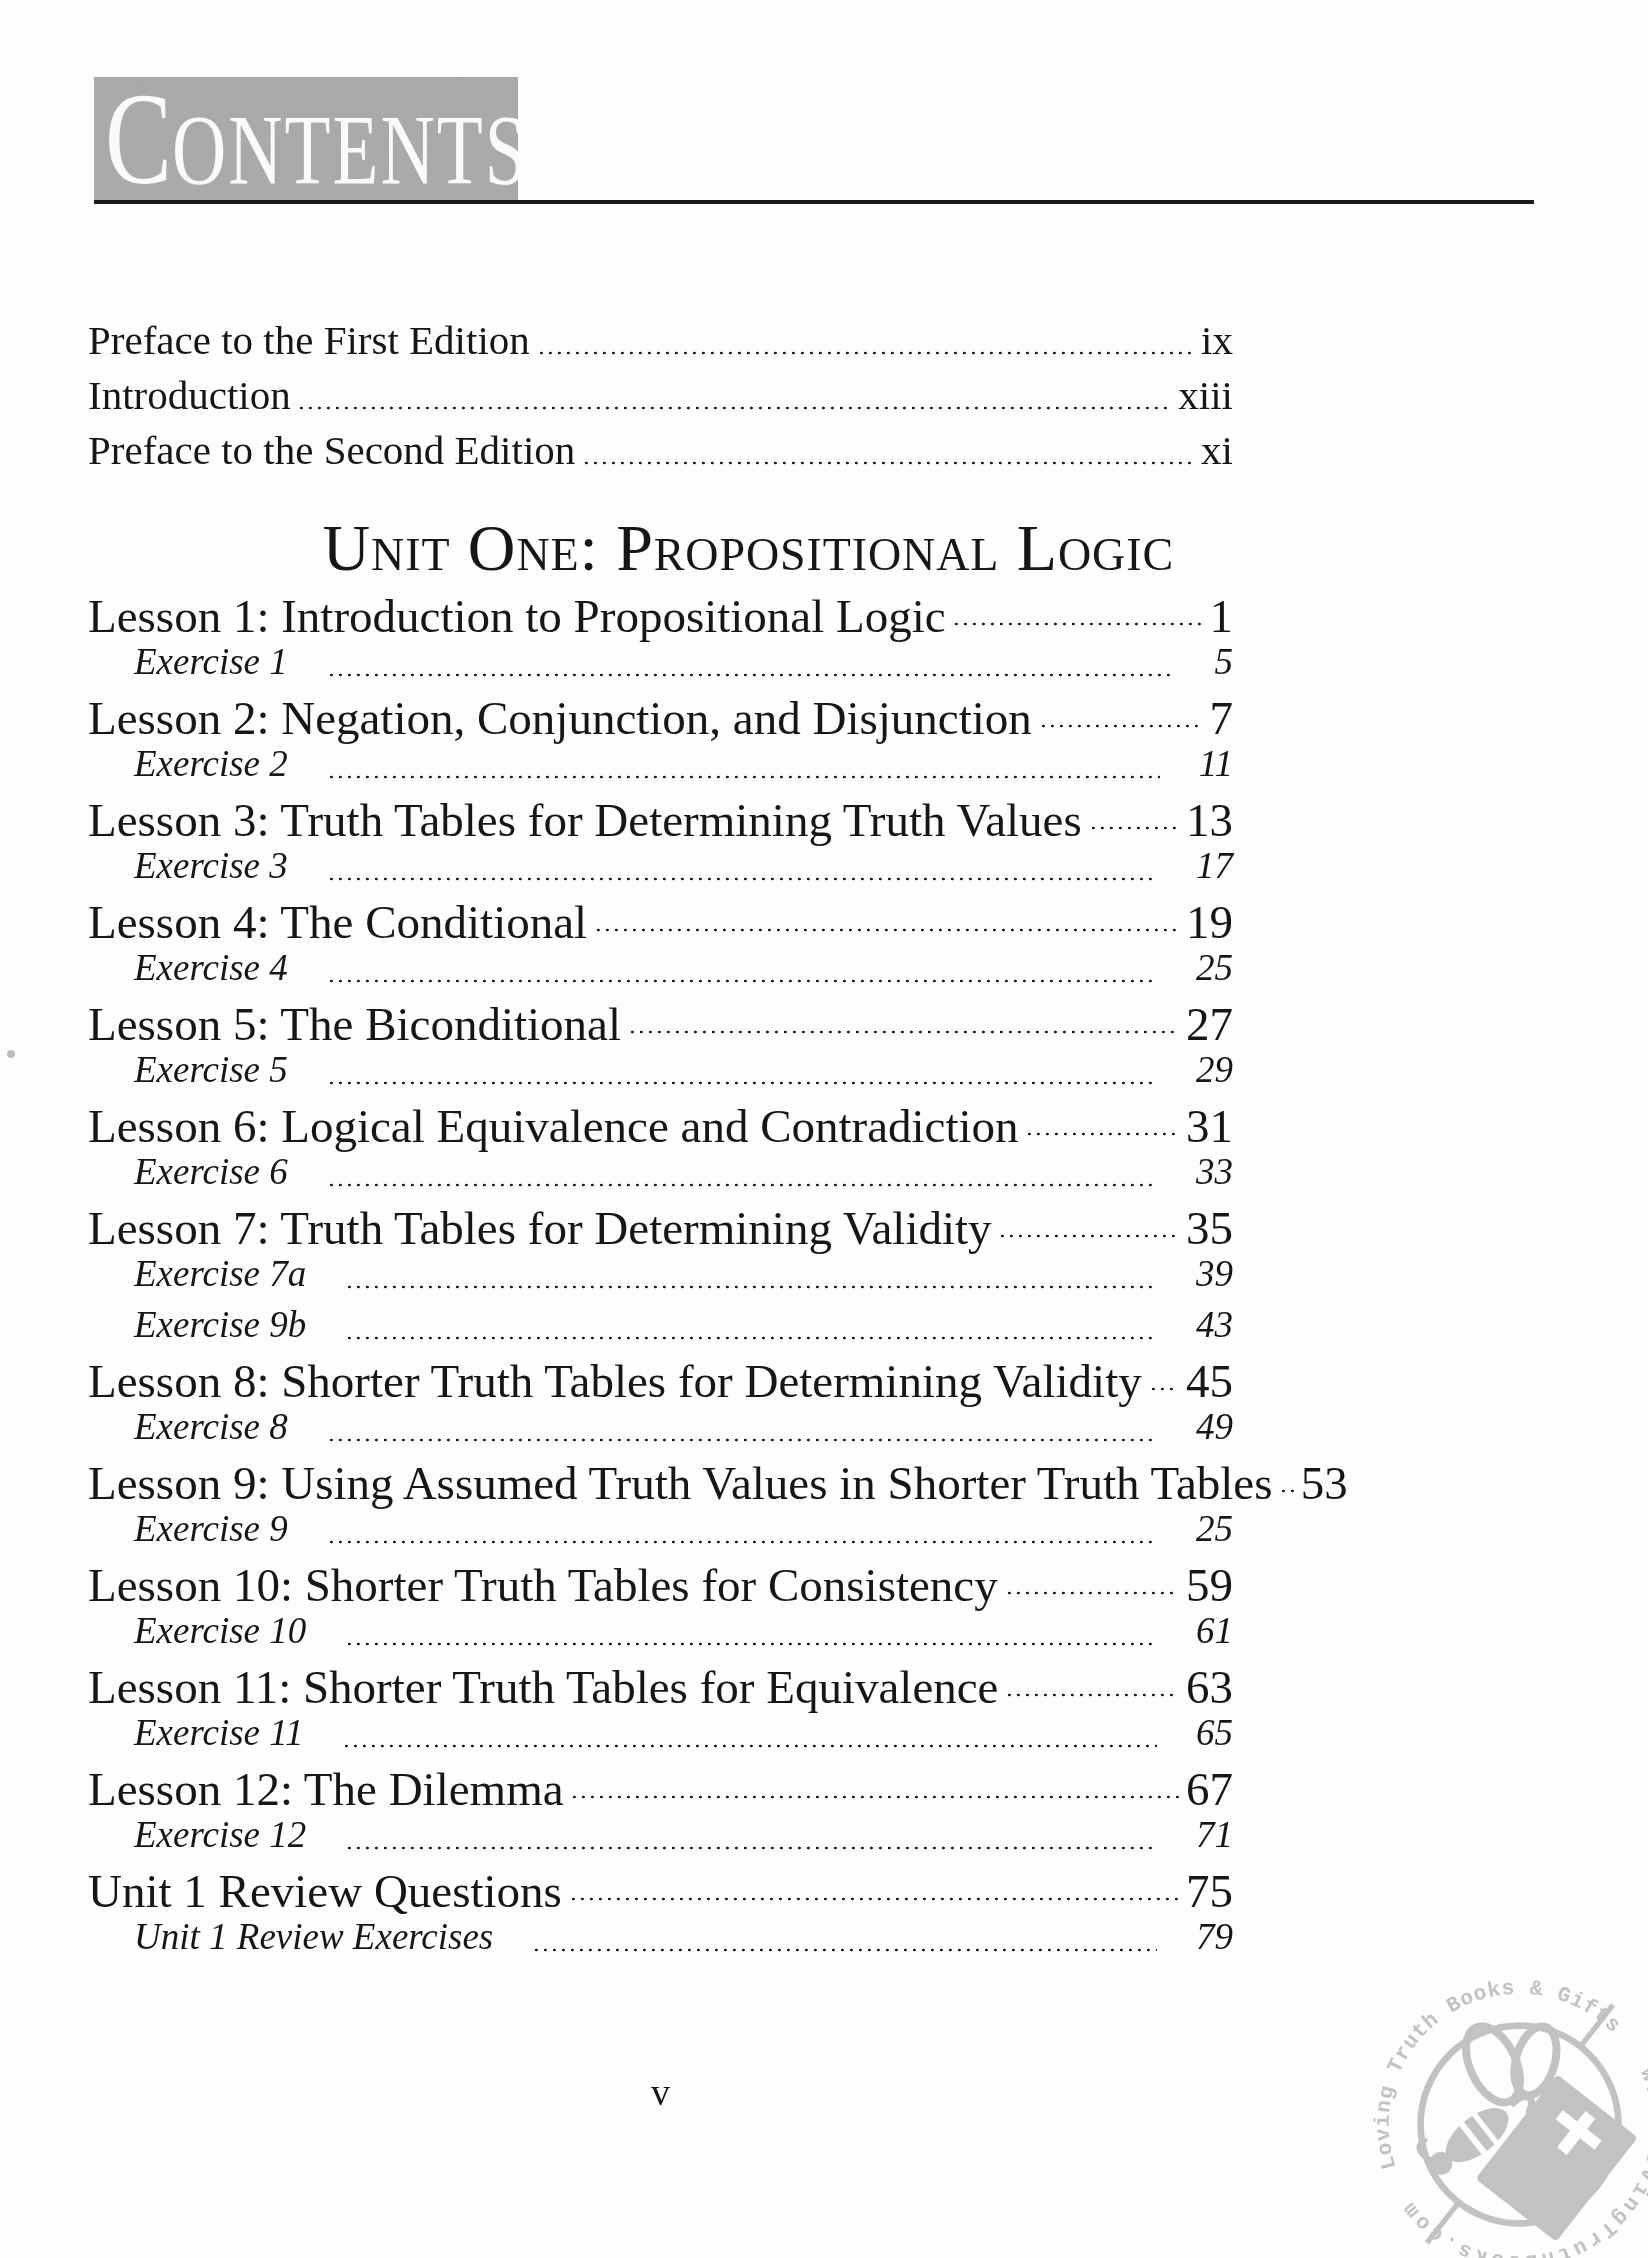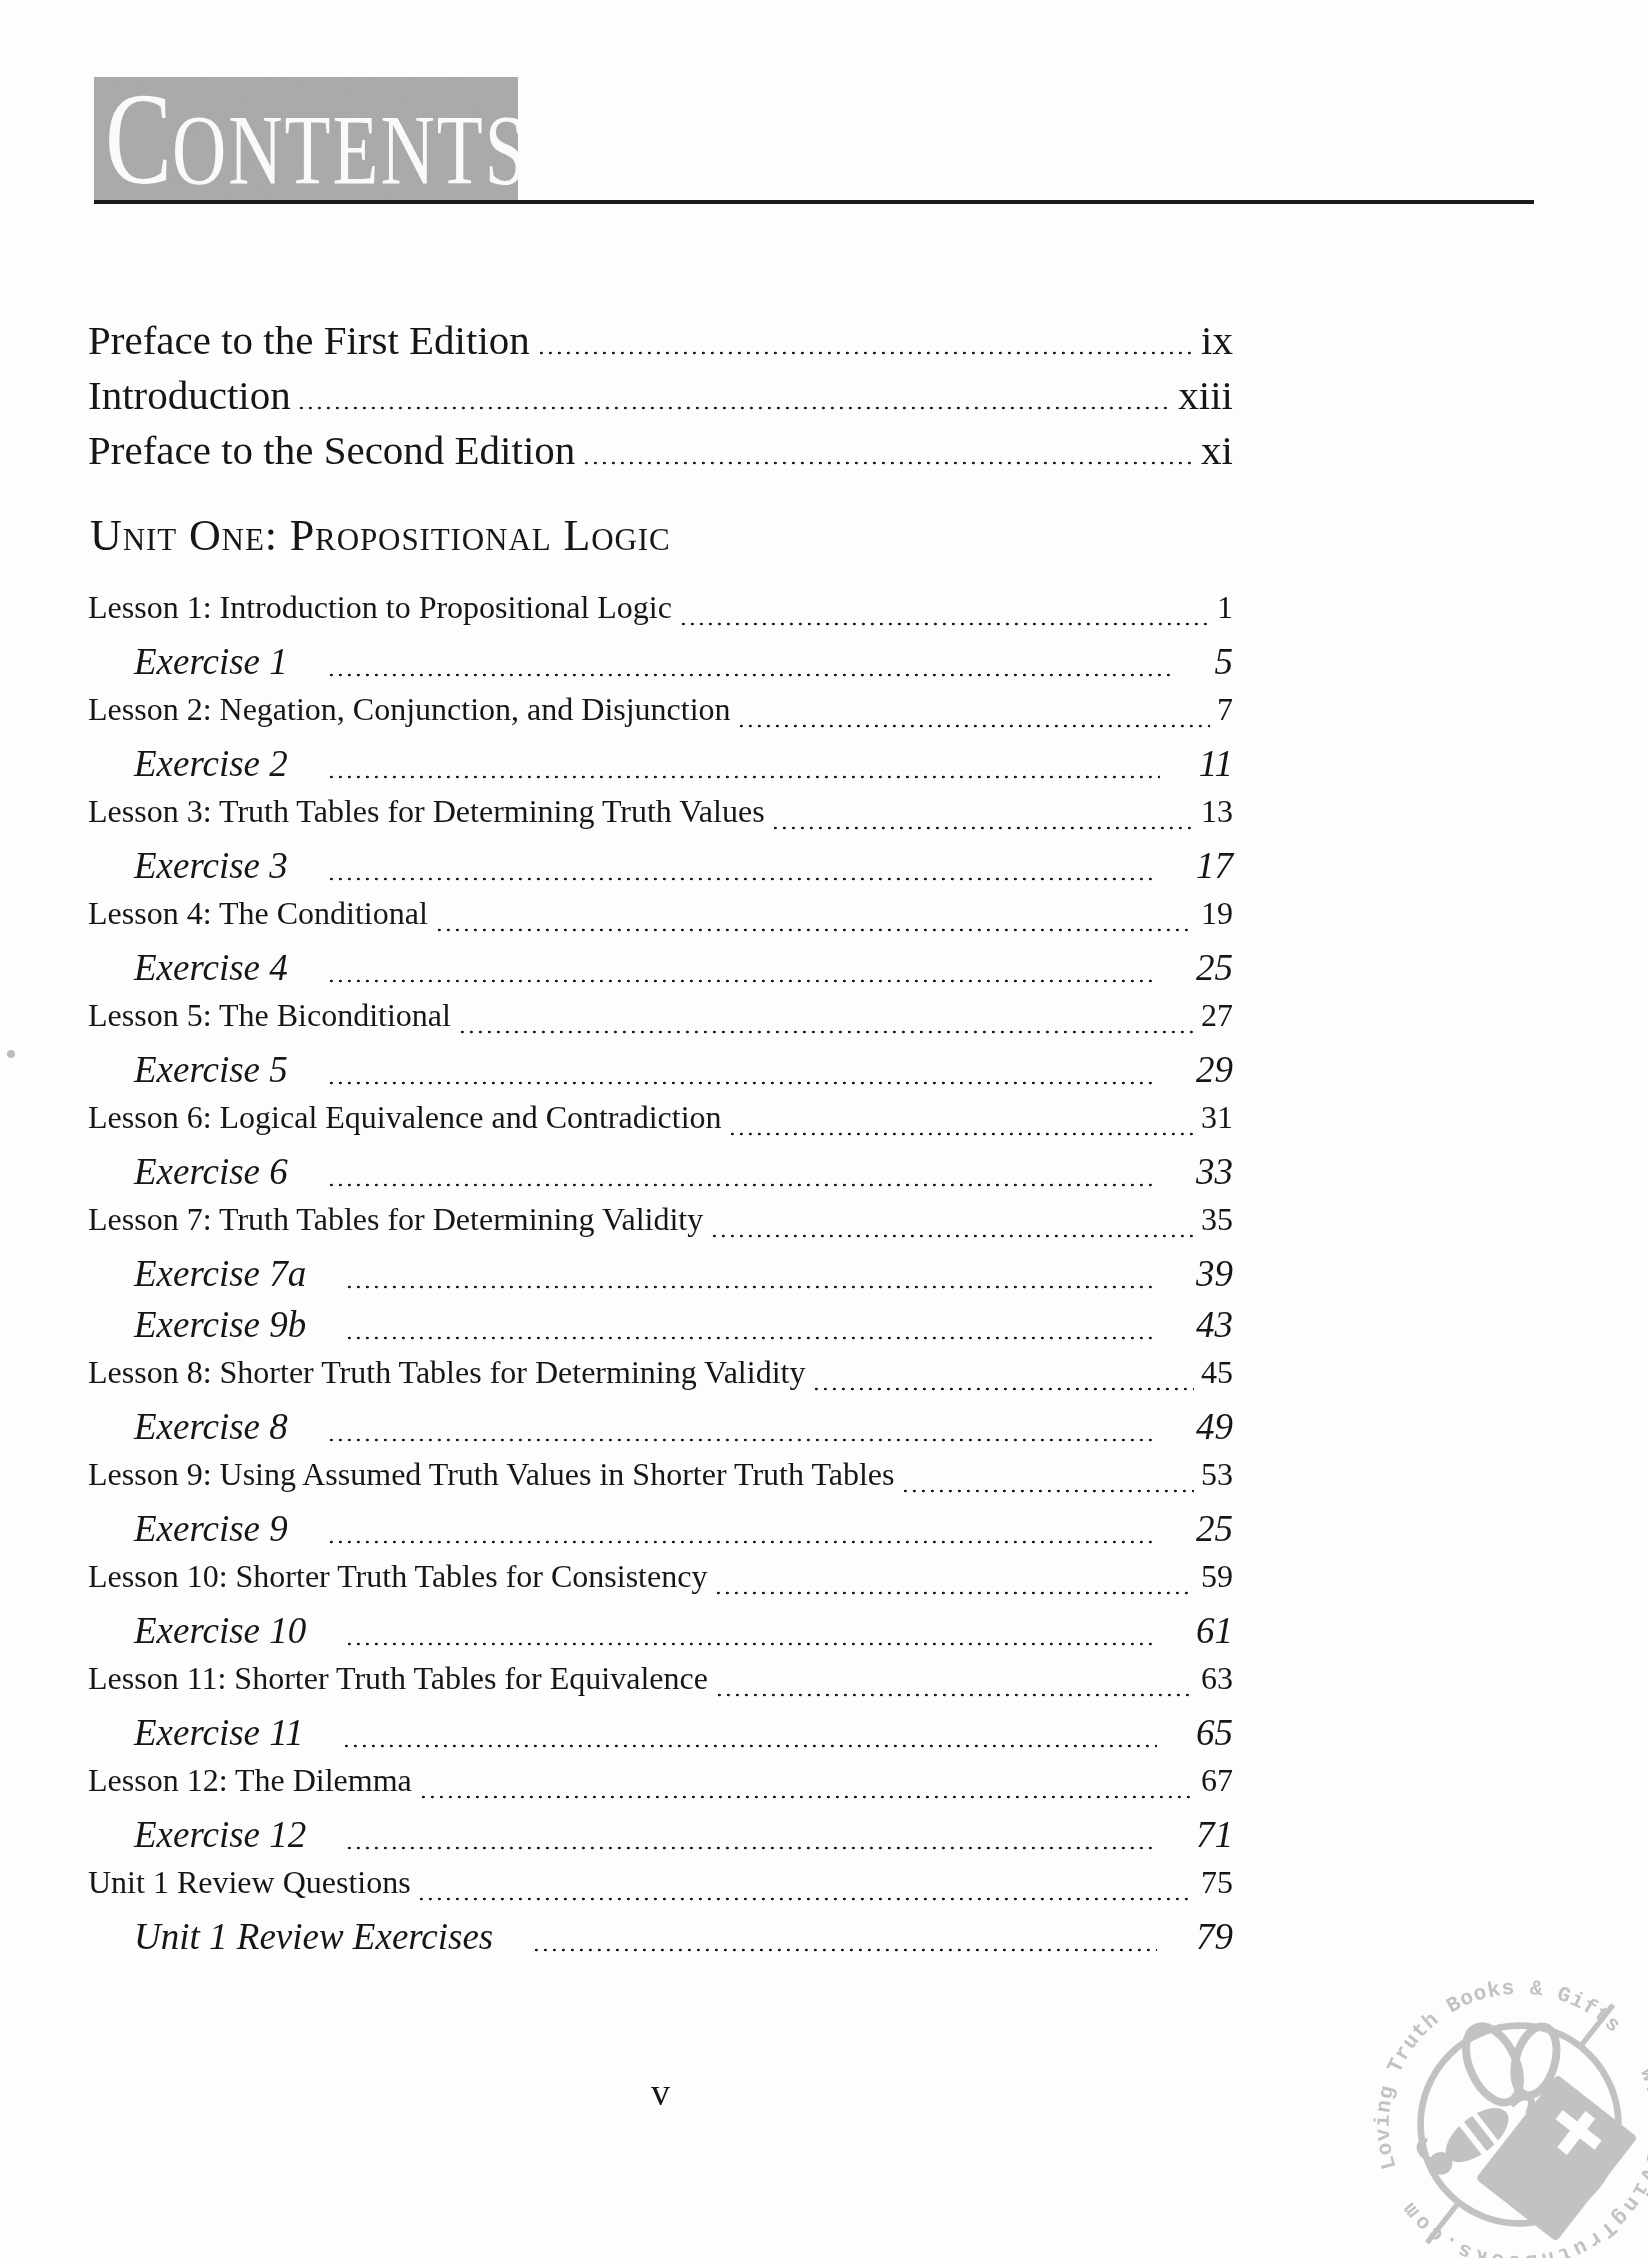--- a/index.html
+++ b/index.html
@@ -31,42 +31,42 @@
     position:absolute;left:94px;top:200px;width:1440px;height:3.5px;
     background:#1a1a1a;
   }
 
   
   .list{position:absolute;left:88px;width:1145px;}
   #front-list{top:316px;}
   #toc-list{top:589px;}
   .row{display:flex;align-items:baseline;height:51px;}
   #front-list .row{height:55px;font-size:41px;justify-content:space-between;}
-  .row.lesson{font-size:32px;}
+  .row.lesson{font-size:47px;}
   .row.exercise{font-size:37px;font-style:italic;gap:32px;}
   .row.exercise .t{padding-left:46px;}
   .row .t{white-space:nowrap;}
   .row .pg{white-space:nowrap;text-align:right;}
   .row .leader{
     flex:1 1 auto;align-self:stretch;min-width:12.4px;
     margin:0 7px 0 8.8px;
     background-image:radial-gradient(circle at 2.2px 2.2px,#1c1c1c 1.3px,rgba(0,0,0,0) 1.8px);
     background-size:9px 4.4px;
     background-repeat:repeat-x;
     background-position:left calc(100% - 14px);
   }
   #front-list .row .leader{background-position:left calc(100% - 16px);}
 
   
   .unit-heading{
-    position:absolute;left:90px;top:510px;width:1145px;
+    position:absolute;left:100px;top:510px;width:1145px;
     box-sizing:border-box;padding-right:71px;
-    text-align:left;
+    text-align:right;
     font-variant:small-caps;
-    font-size:44px;letter-spacing:0.9px;
+    font-size:66px;letter-spacing:0.9px;
   }
 
   
   .page-num{
     position:absolute;left:88px;top:2070px;width:1145px;
     text-align:center;font-size:38px;
   }
 
   
   .speck{position:absolute;left:7px;top:1050px;width:8px;height:8px;border-radius:50%;background:#bcbcbc;}

